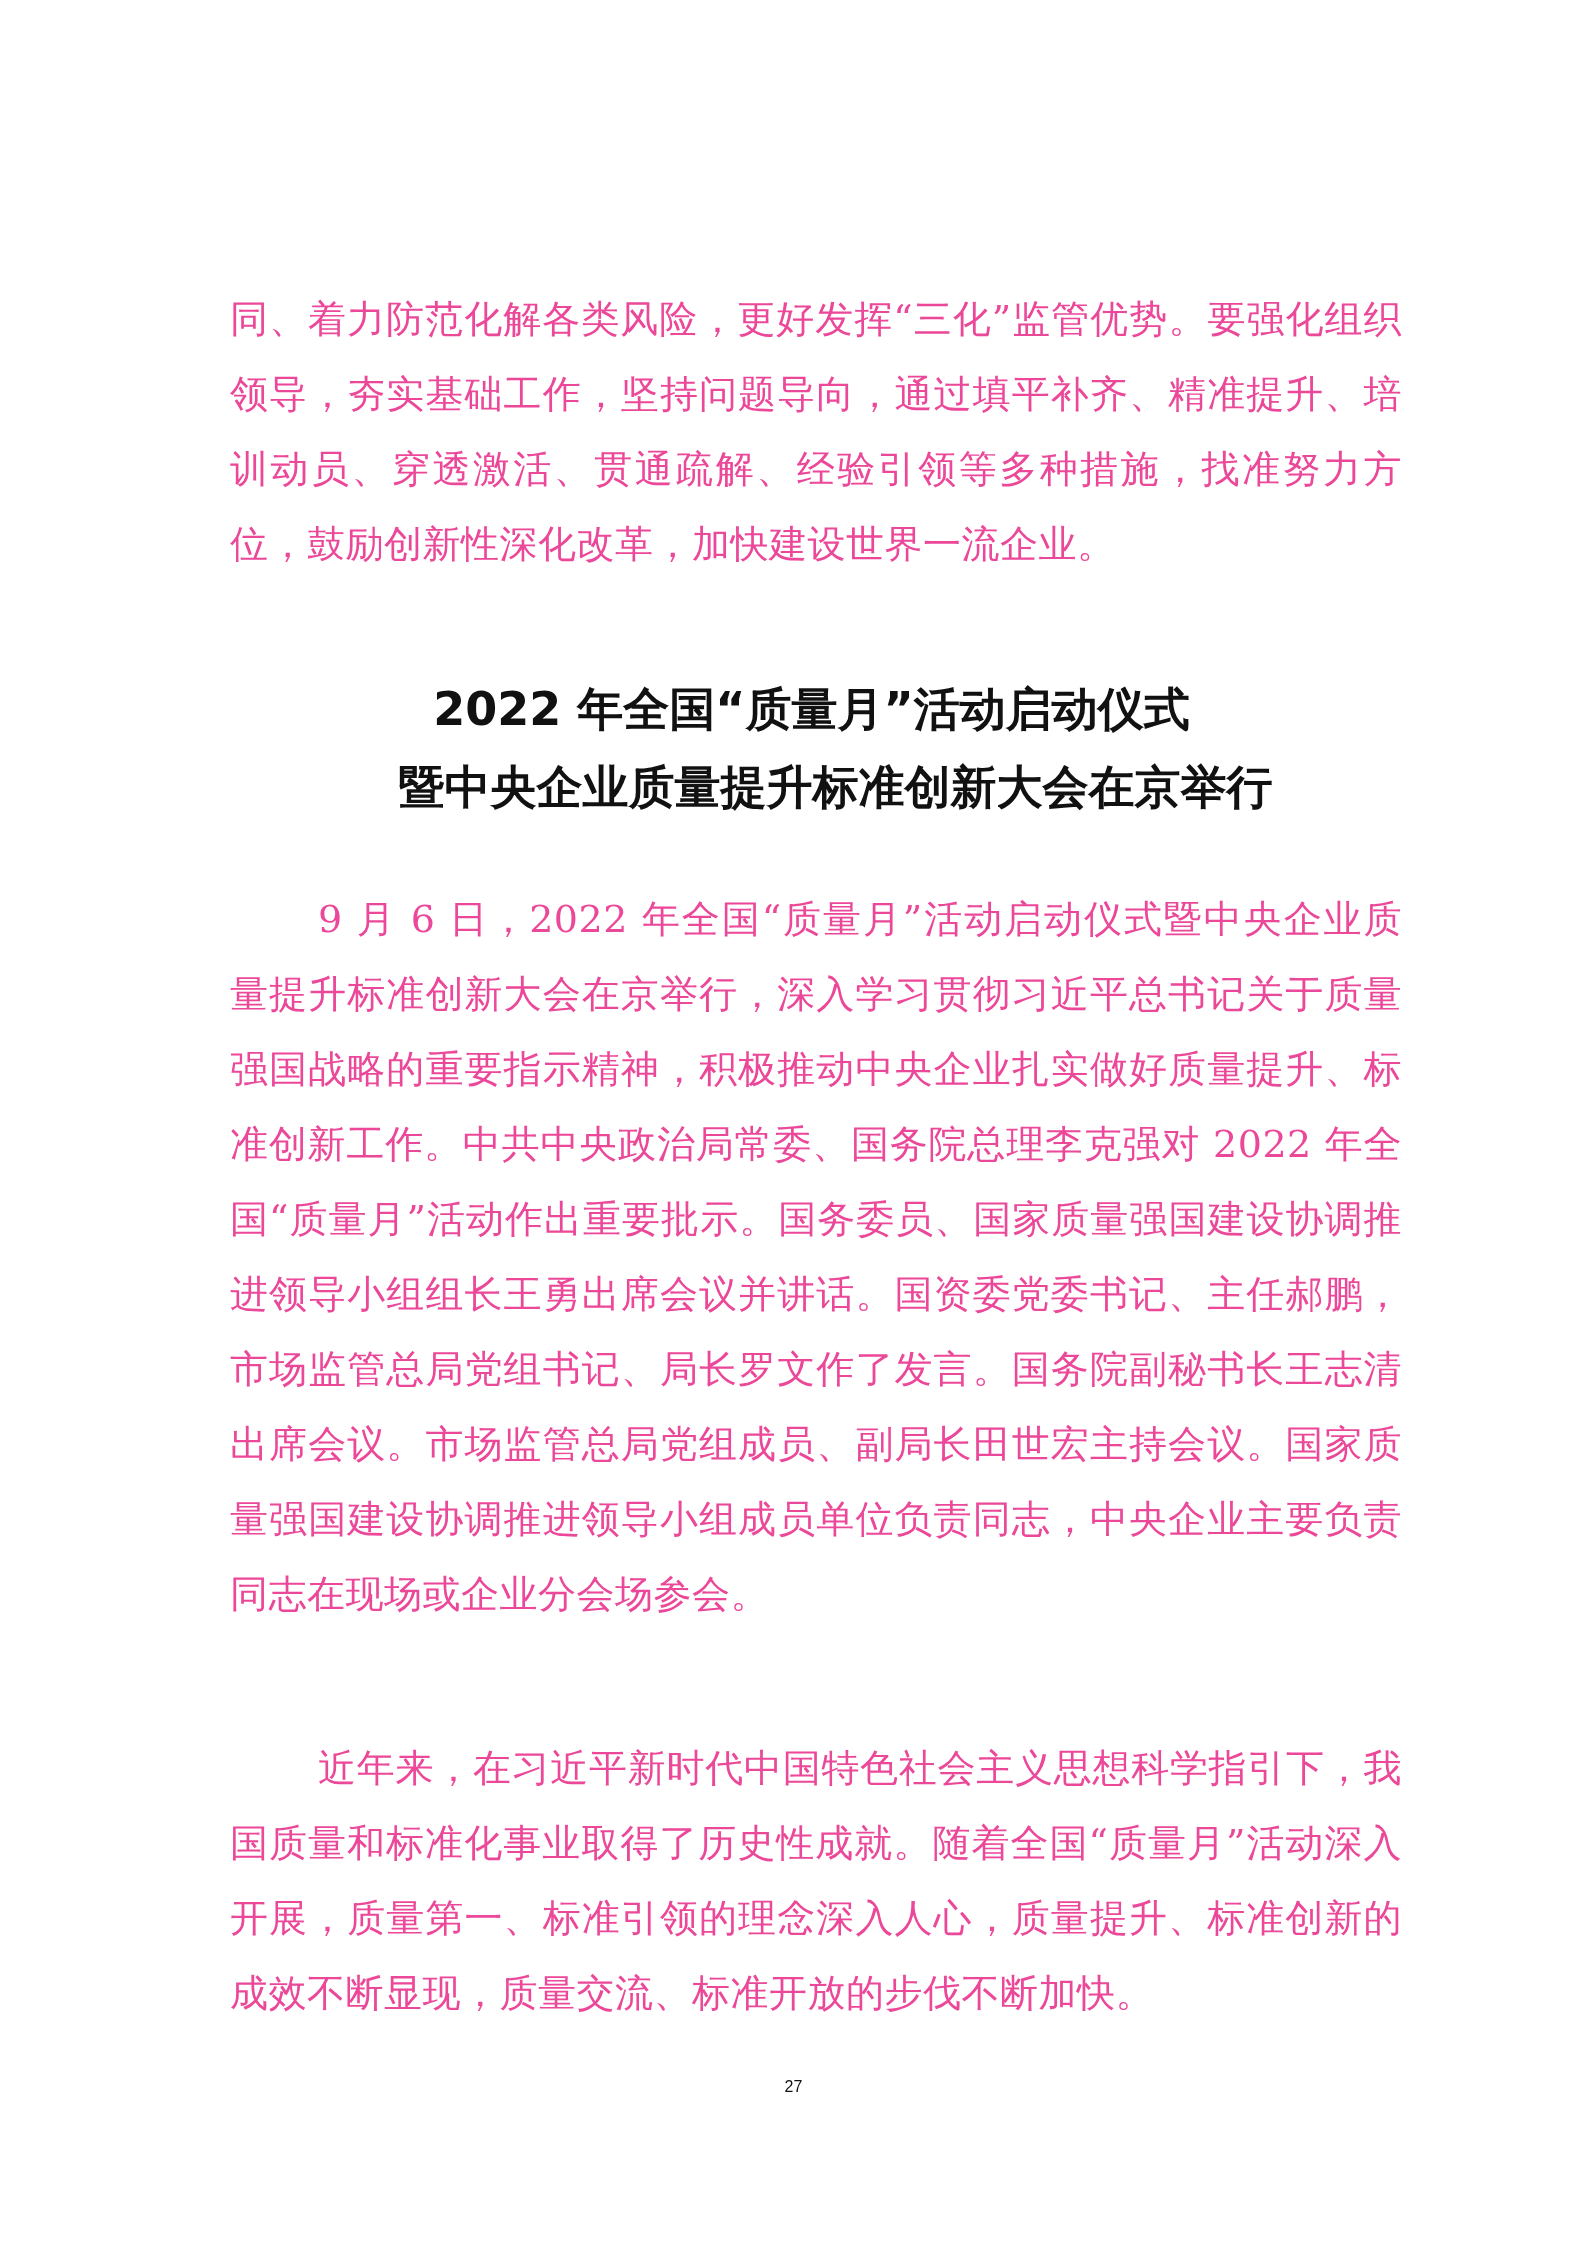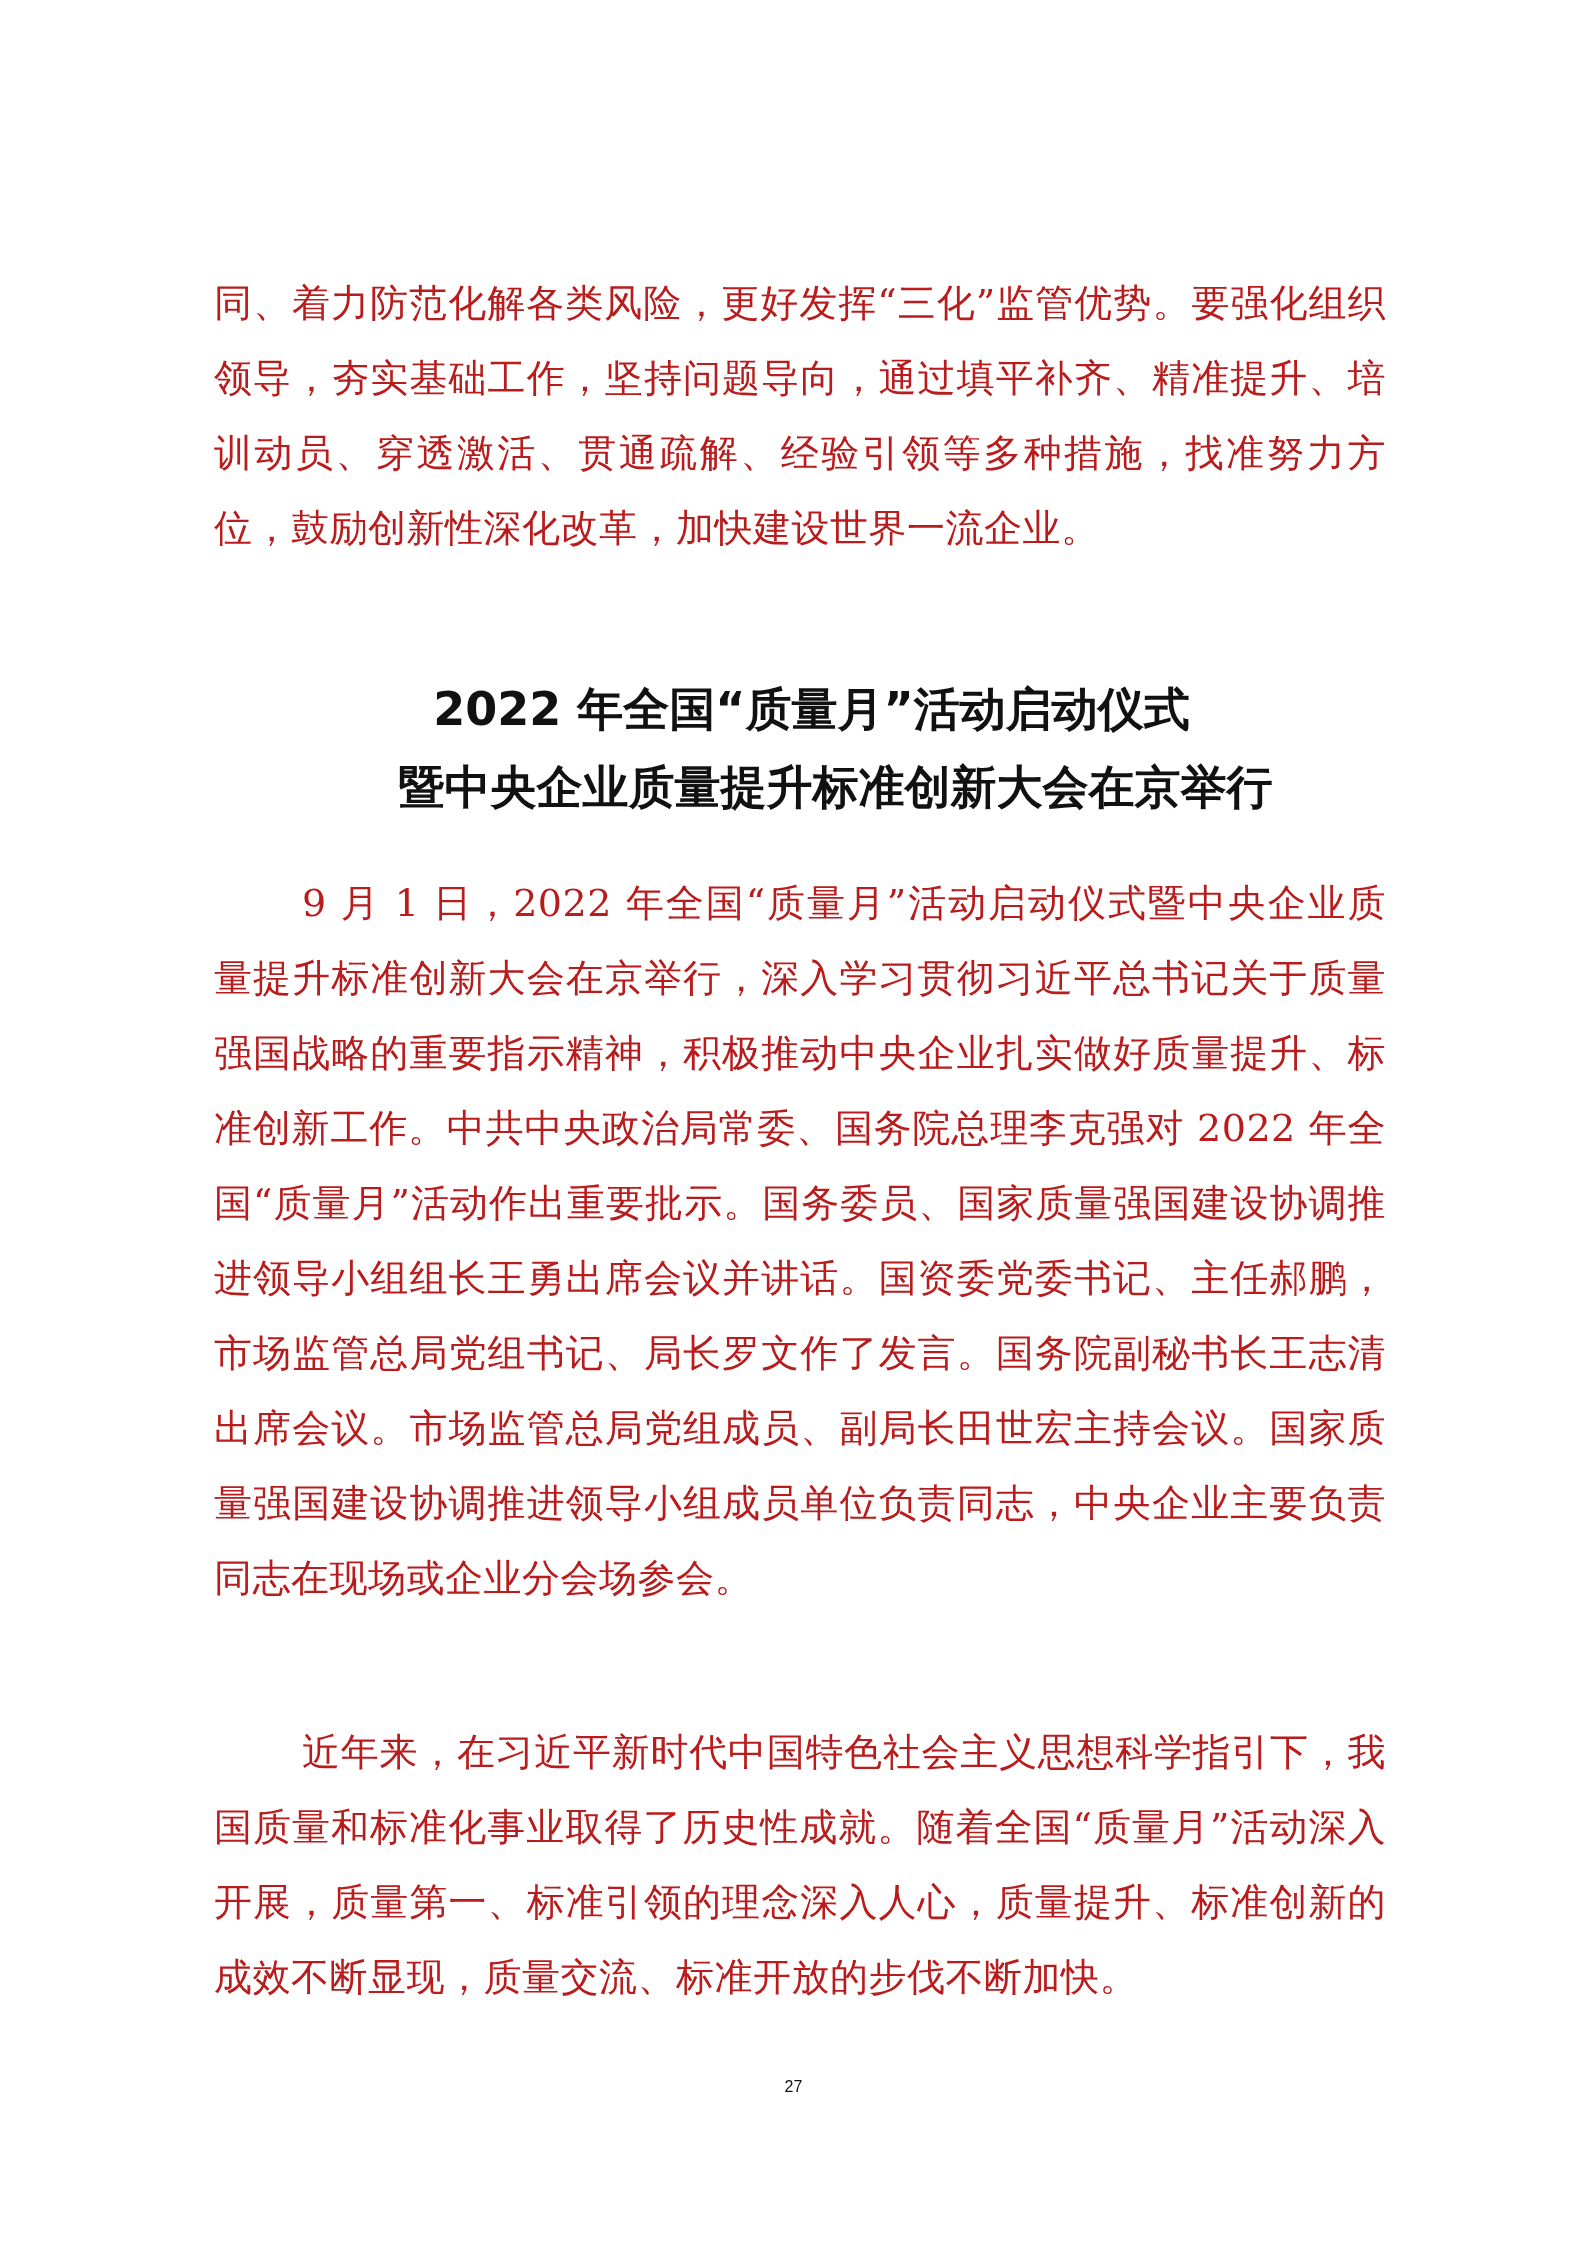--- a/index.html
+++ b/index.html
@@ -1,34 +1,34 @@
 <!DOCTYPE html>
 <html><head>
   <meta charset="utf-8">
   <style>
     html, body { margin: 0; padding: 0; background: #ffffff; }
     body { width: 1587px; height: 2245px; position: relative; overflow: hidden; }
     .page { position: absolute; left: 0; top: 0; width: 1587px; height: 2245px; background: #fff; }
-    .para { position: absolute; left: 214px; width: 1172px; margin: 0;
+    .para { position: absolute; left: 214px; width: 1172px; margin: 16px;
       font-family: "DejaVu Serif", "Liberation Serif", serif; font-size: 38px;
-      color: #b91c1c; line-height: 75px; text-align: justify; text-align-last: left;
+      color: #ec4899; line-height: 75px; text-align: justify; text-align-last: left;
       letter-spacing: 0.5px; }
     .indent { text-indent: 88px; }
     .title { position: absolute; left: 0; width: 1587px; text-align: center; margin: 18px;
       font-family: "DejaVu Sans", "Liberation Sans", sans-serif; font-weight: bold;
       font-size: 46px; color: #111; line-height: 78px; }
     .pagenum { position: absolute; left: 0; width: 1587px; top: 2078px; text-align: center;
       font-family: "Liberation Sans", sans-serif; font-size: 16px; color: #111; }
   </style>
 </head>
 <body>
 
 <div class="page">
   <p class="para" style="top:266px;">同、着力防范化解各类风险，更好发挥“三化”监管优势。要强化组织领导，夯实基础工作，坚持问题导向，通过填平补齐、精准提升、培训动员、穿透激活、贯通疏解、经验引领等多种措施，找准努力方位，鼓励创新性深化改革，加快建设世界一流企业。</p>
 
   <h1 class="title" style="top:652px;">2022 年全国“质量月”活动启动仪式</h1>
   <h1 class="title" style="top:730px;padding-left:24px;">暨中央企业质量提升标准创新大会在京举行</h1>
 
-  <p class="para indent" style="top:866px;">9 月 1 日，2022 年全国“质量月”活动启动仪式暨中央企业质量提升标准创新大会在京举行，深入学习贯彻习近平总书记关于质量强国战略的重要指示精神，积极推动中央企业扎实做好质量提升、标准创新工作。中共中央政治局常委、国务院总理李克强对 2022 年全国“质量月”活动作出重要批示。国务委员、国家质量强国建设协调推进领导小组组长王勇出席会议并讲话。国资委党委书记、主任郝鹏，市场监管总局党组书记、局长罗文作了发言。国务院副秘书长王志清出席会议。市场监管总局党组成员、副局长田世宏主持会议。国家质量强国建设协调推进领导小组成员单位负责同志，中央企业主要负责同志在现场或企业分会场参会。</p>
+  <p class="para indent" style="top:866px;">9 月 6 日，2022 年全国“质量月”活动启动仪式暨中央企业质量提升标准创新大会在京举行，深入学习贯彻习近平总书记关于质量强国战略的重要指示精神，积极推动中央企业扎实做好质量提升、标准创新工作。中共中央政治局常委、国务院总理李克强对 2022 年全国“质量月”活动作出重要批示。国务委员、国家质量强国建设协调推进领导小组组长王勇出席会议并讲话。国资委党委书记、主任郝鹏，市场监管总局党组书记、局长罗文作了发言。国务院副秘书长王志清出席会议。市场监管总局党组成员、副局长田世宏主持会议。国家质量强国建设协调推进领导小组成员单位负责同志，中央企业主要负责同志在现场或企业分会场参会。</p>
   <p class="para indent" style="top:1715px;">近年来，在习近平新时代中国特色社会主义思想科学指引下，我国质量和标准化事业取得了历史性成就。随着全国“质量月”活动深入开展，质量第一、标准引领的理念深入人心，质量提升、标准创新的成效不断显现，质量交流、标准开放的步伐不断加快。</p>
 
   <div class="pagenum">27</div>
 </div>
 
 </body></html>

